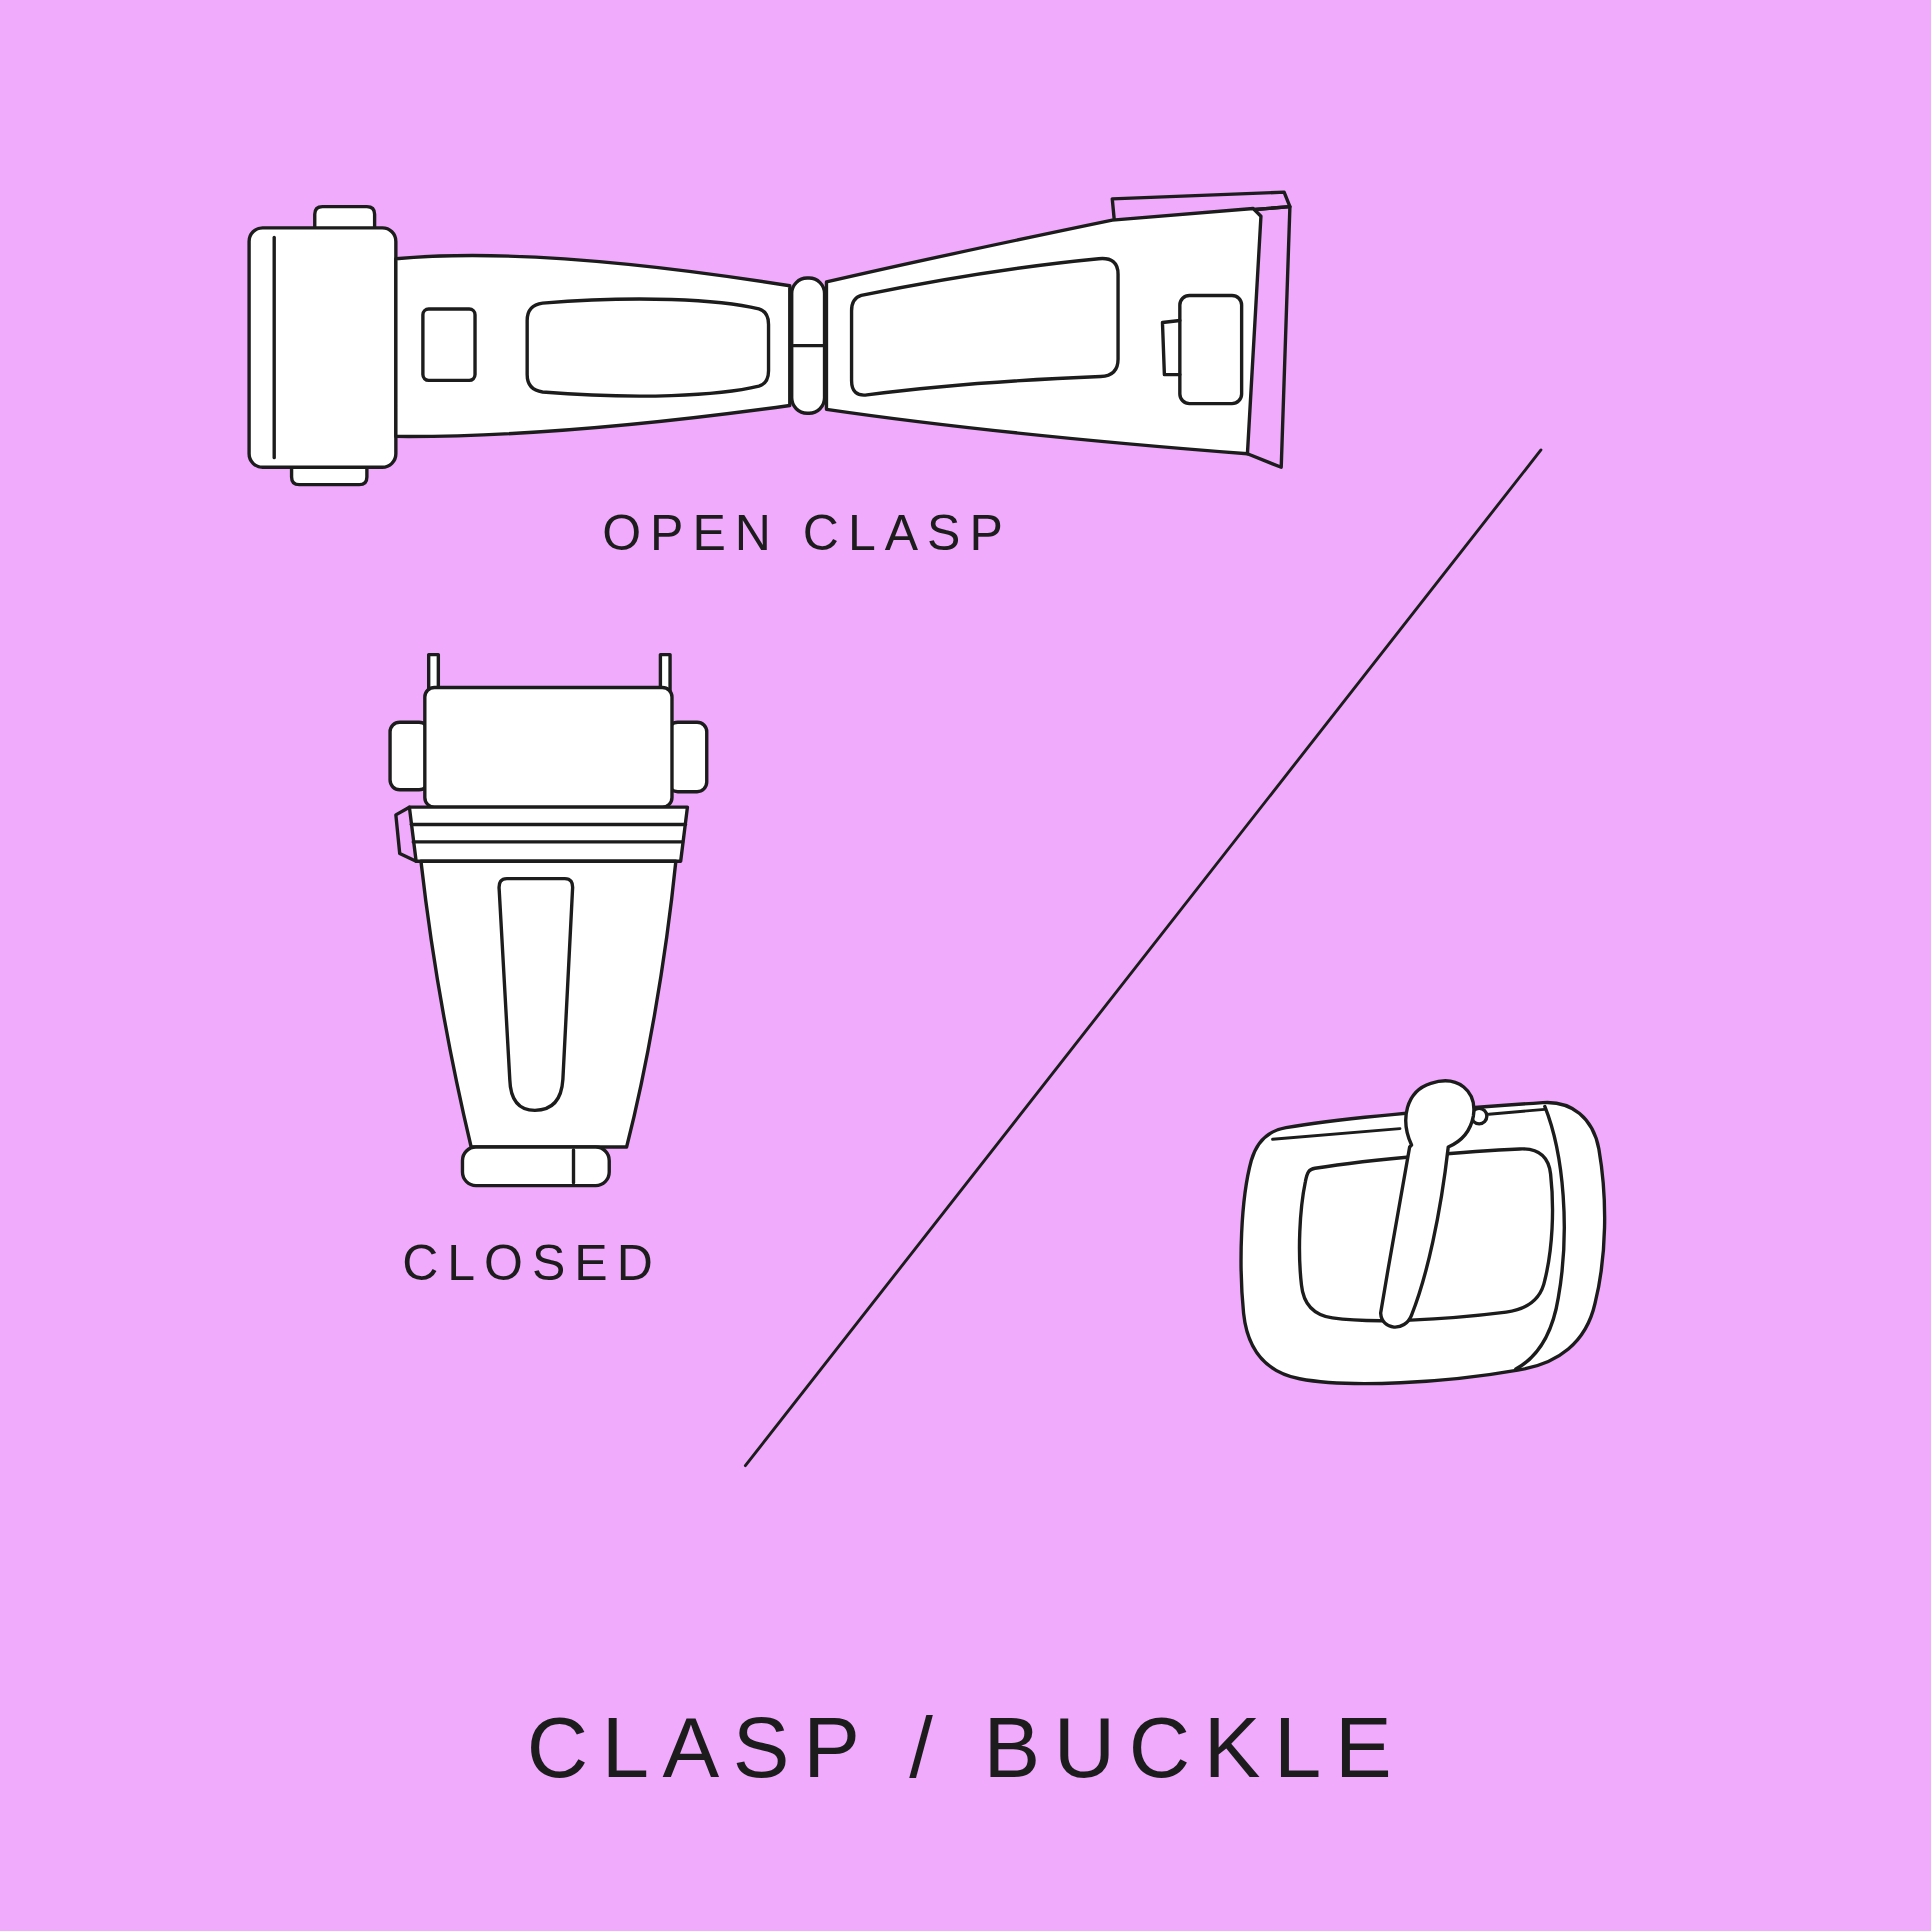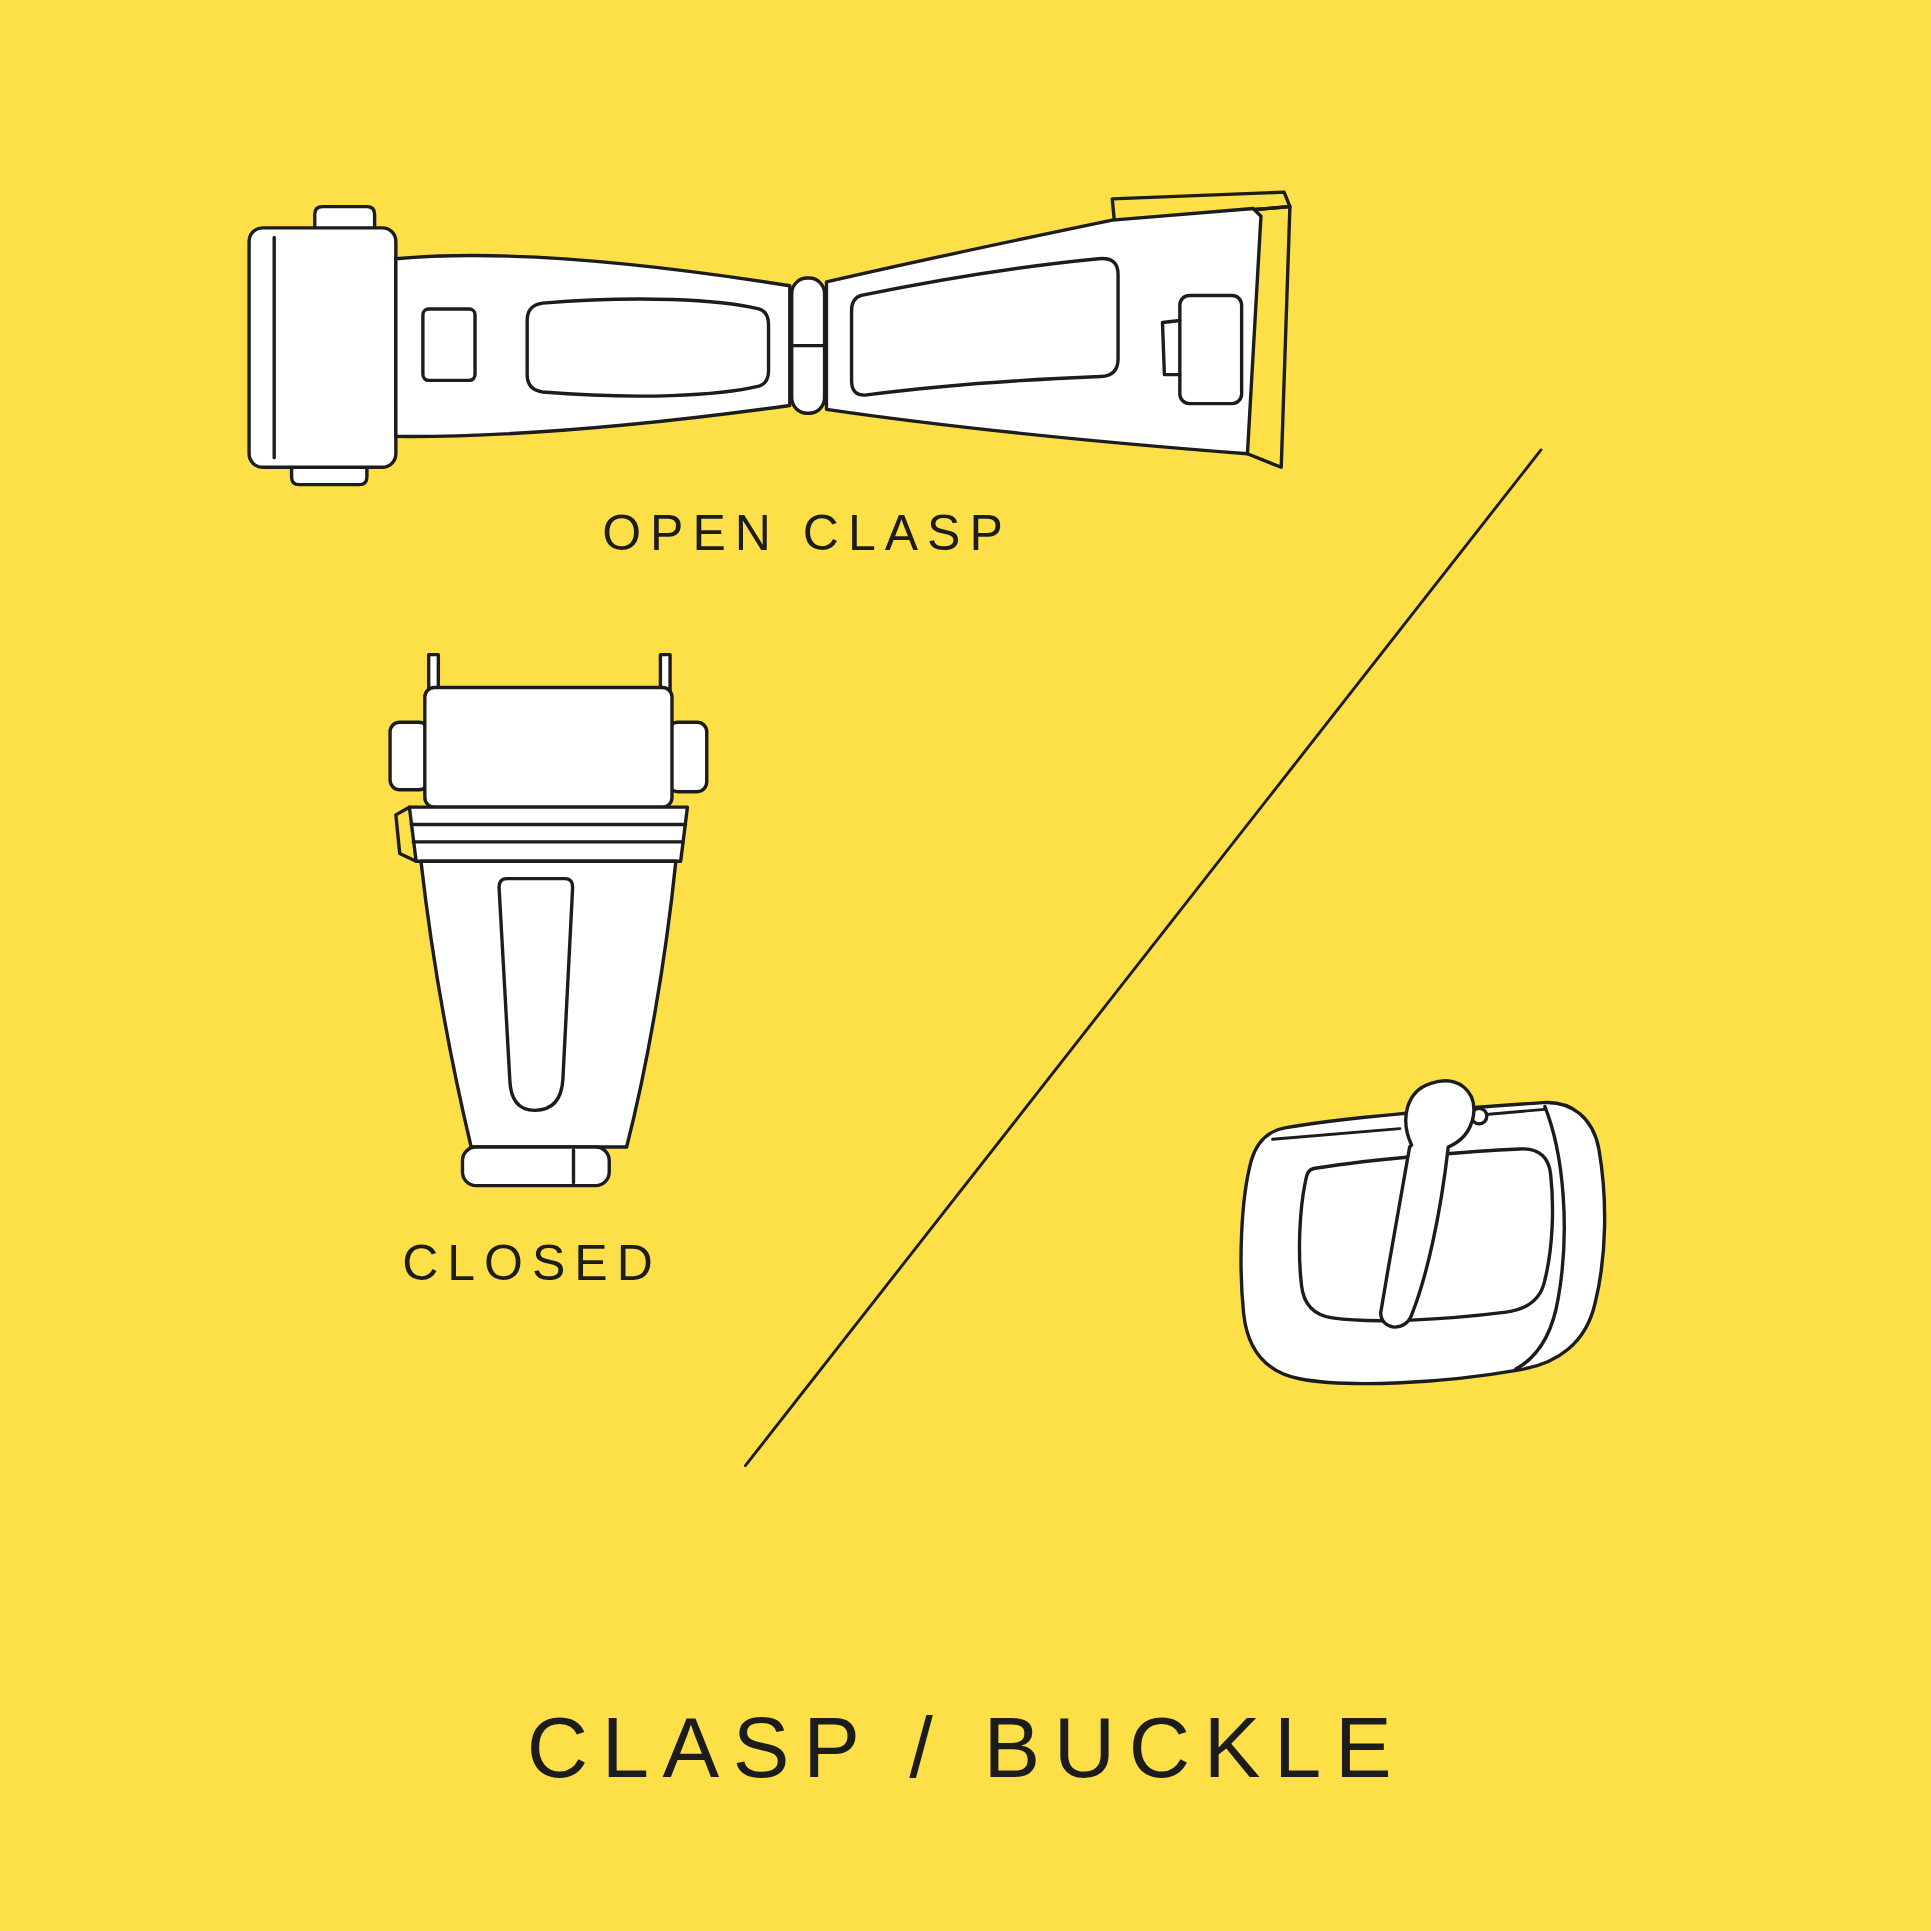--- a/index.html
+++ b/index.html
@@ -4,21 +4,21 @@
 <style>
   html, body {
     margin: 0;
     padding: 0;
     background: #ffffff;
   }
   .canvas {
     position: relative;
     width: 1931px;
     height: 1931px;
-    background: #fde047;
+    background: #f0abfc;
     overflow: hidden;
     font-family: "Liberation Sans", sans-serif;
   }
   .diagram-svg {
     position: absolute;
     left: 0;
     top: 0;
     width: 1931px;
     height: 1931px;
   }

